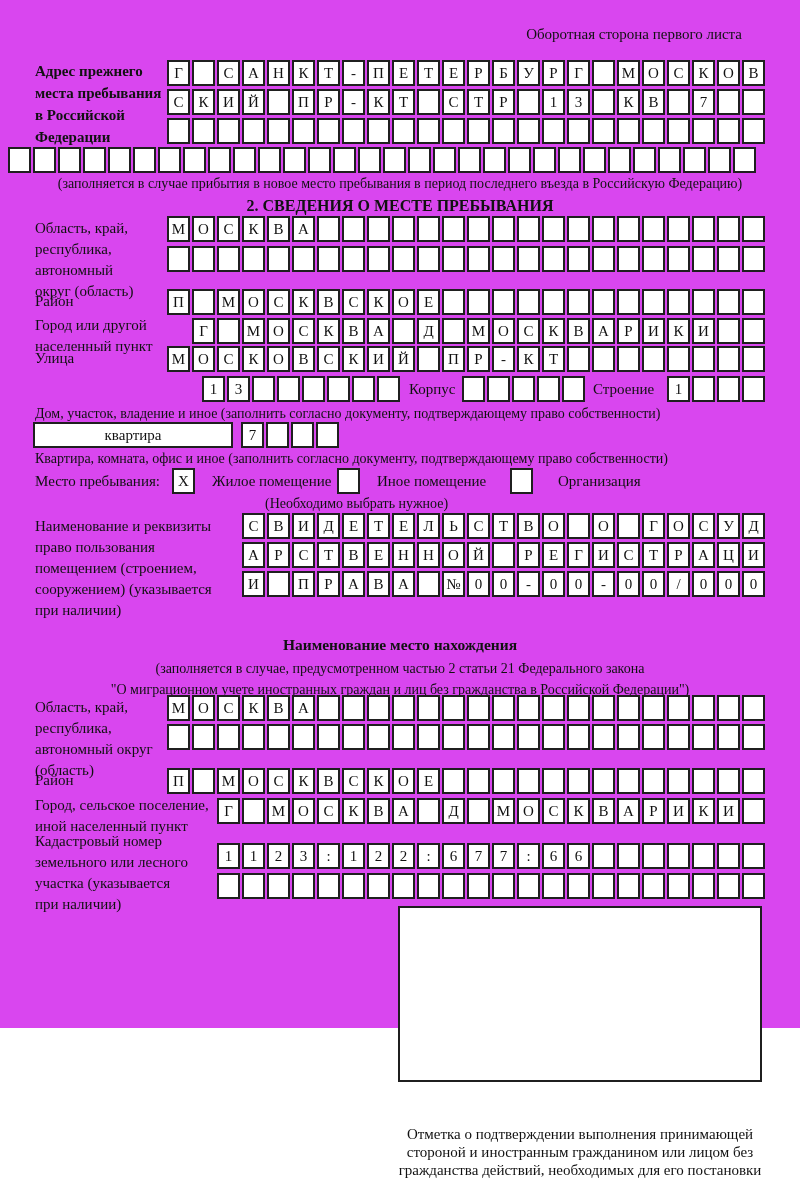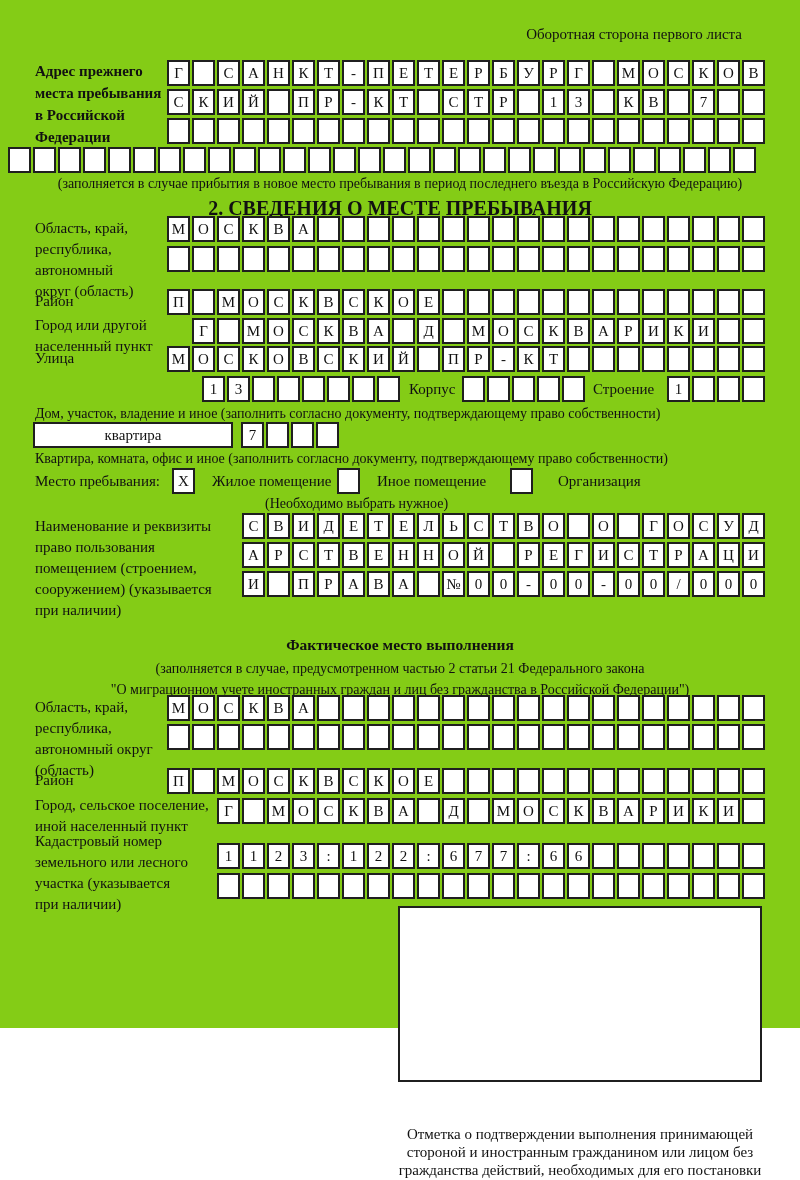--- a/index.html
+++ b/index.html
@@ -1,29 +1,29 @@
 <!DOCTYPE html>
 <html><head>
 <meta charset="utf-8">
 <style>
   html,body{margin:0;padding:0;background:#fff;}
   body{width:800px;height:1180px;overflow:hidden;
        font-family:"Liberation Serif","DejaVu Serif",serif;color:#111;}
-  .page{position:relative;width:800px;height:1028px;background:#84cc16;}
+  .page{position:relative;width:800px;height:1028px;background:#d946ef;}
   .abs{position:absolute;}
   .row{position:absolute;display:flex;gap:2px;}
   .cell{box-sizing:border-box;flex:0 0 auto;width:23px;height:26px;
         border:2px solid #1f1f1f;display:flex;align-items:center;justify-content:center;
         font-size:15px;line-height:1;background:#fff;}
   .lbl{font-size:15px;line-height:21px;white-space:nowrap;}
   .lh22{line-height:22px;font-weight:bold;}
   .lh27{line-height:26px;}
   .note{font-size:14px;white-space:nowrap;}
   .center{left:0;width:800px;text-align:center;}
-  .title{font-weight:bold;font-size:20px;}
+  .title{font-weight:bold;font-size:16px;}
   .widebox{box-sizing:border-box;border:2px solid #1f1f1f;height:26px;
            display:flex;align-items:center;justify-content:center;font-size:15px;background:#fff;}
   .markbox{box-sizing:border-box;border:2px solid #1f1f1f;background:#fff;}
   .caption{font-size:15px;line-height:18px;text-align:center;white-space:nowrap;margin-top:35px;}
   .linewrap div{white-space:nowrap;}
 </style>
 </head>
 <body>
 
 <div class="page">
@@ -410,21 +410,21 @@
       <span class="cell">0</span>
       <span class="cell">-</span>
       <span class="cell">0</span>
       <span class="cell">0</span>
       <span class="cell">/</span>
       <span class="cell">0</span>
       <span class="cell">0</span>
       <span class="cell">0</span>
     </div>
 
-  <div class="abs title center" style="top:636px;font-size:15.5px">Фактическое место выполнения</div>
+  <div class="abs title center" style="top:636px;font-size:15.5px">Наименование место нахождения</div>
   <div class="abs note center linewrap" style="top:658px;line-height:21px">
       <div>(заполняется в случае, предусмотренном частью 2 статьи 21 Федерального закона</div>
       <div>"О миграционном учете иностранных граждан и лиц без гражданства в Российской Федерации")</div>
     </div>
 
   <div class="abs lbl linewrap" style="left:35px;top:697px">
       <div>Область, край,</div>
       <div>республика,</div>
       <div>автономный округ</div>
       <div>(область)</div>

